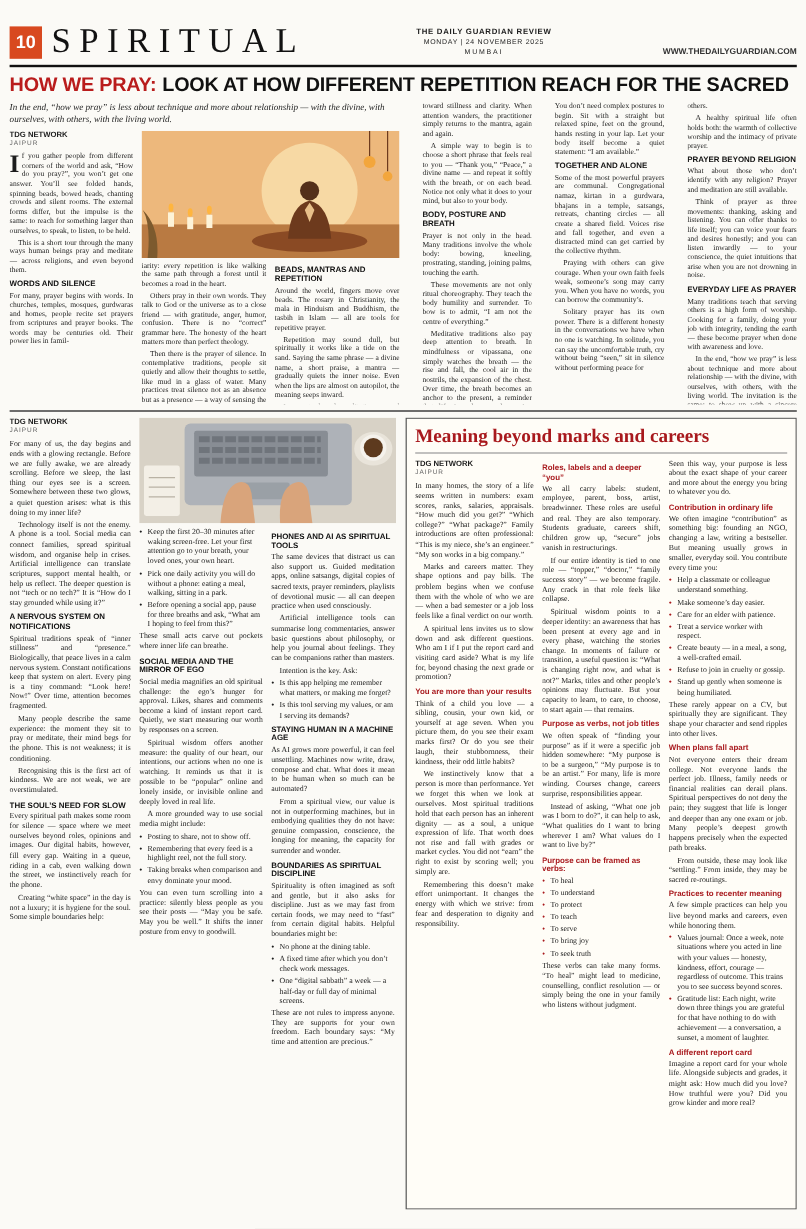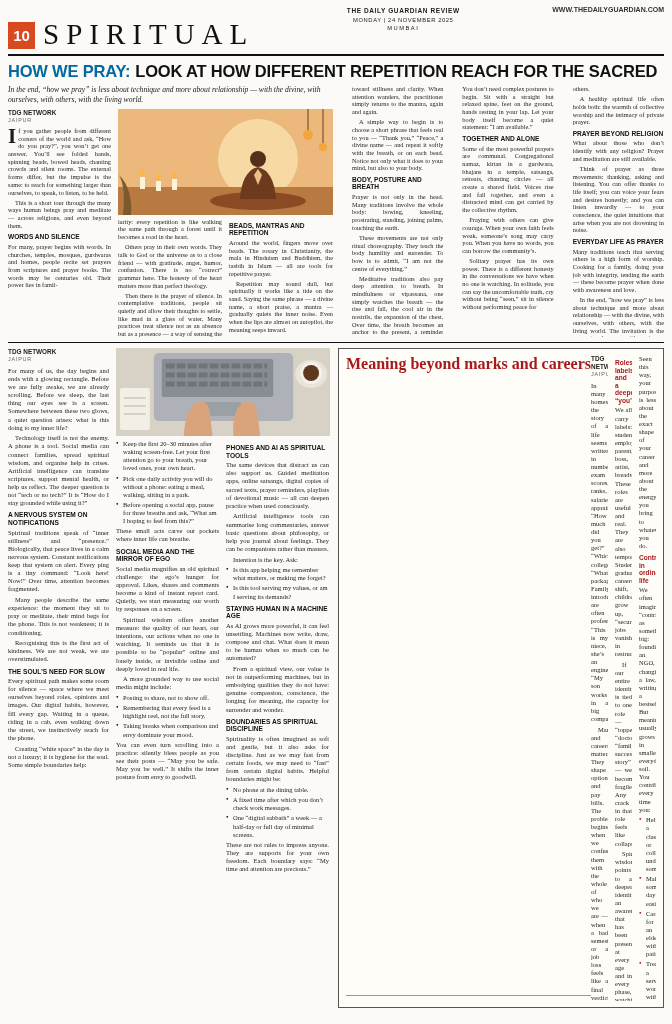--- a/index.html
+++ b/index.html
@@ -3,38 +3,38 @@
 <meta charset="utf-8">
 <style>
   * { margin:0; padding:0; box-sizing:border-box; }
   html,body { background:#e9e7e2; }
   .page {
     width:672px; height:1024px; margin:0 auto; background:#fbfaf6;
     font-family:"Liberation Serif", serif; color:#1c1c1c;
     padding:6px 8px; overflow:hidden; position:relative;
   }
   
-  .masthead { display:flex; justify-content:space-between;
+  .masthead { display:flex; align-items:flex-end; justify-content:space-between;
     border-bottom:2px solid #111; padding-bottom:5px; height:50px; }
   .mh-left { display:flex; align-items:flex-end; gap:8px; }
   .pagenum { width:27px; height:27px; background:#d8491f; color:#fff;
     font-family:"Liberation Sans", sans-serif; font-weight:bold; font-size:15px;
     display:flex; align-items:center; justify-content:center; }
   .section-title { font-family:"Liberation Serif", serif; font-size:29px; line-height:1;
     letter-spacing:7px; color:#111; }
   .mh-center { text-align:center; font-family:"Liberation Sans", sans-serif; line-height:1.5; }
   .paper-name { font-weight:bold; font-size:6.5px; letter-spacing:0.6px; }
   .issue-line { font-size:5.8px; letter-spacing:0.6px; }
   .city { font-size:5.8px; letter-spacing:1.5px; }
   .mh-right { font-family:"Liberation Sans", sans-serif; font-weight:bold; font-size:7px;
     color:#333; padding-bottom:2px; }
   
   .headline { margin:6px 0 4px; font-family:"Liberation Sans", sans-serif; font-weight:bold;
     font-size:16.5px; letter-spacing:-0.2px; white-space:nowrap; }
-  .kicker { color:#0369a1; margin-right:5px; }
+  .kicker { color:#b91c1c; margin-right:5px; }
   .head-main { color:#111; }
   
   .lead-grid { display:flex; gap:19px; height:258px; border-bottom:1px solid #111;
     padding-bottom:5px; }
   .lead-left { width:325px; flex:0 0 auto; display:flex; flex-direction:column; }
   .deck { font-style:italic; font-size:7.6px; line-height:1.3; color:#222;
     margin-bottom:4px; }
   .lead-left-row { display:flex; gap:7px; flex:1; overflow:hidden; }
   .col { font-size:6.3px; line-height:1.22; text-align:justify; overflow:hidden; }
   .col1 { width:103px; flex:0 0 auto; }
@@ -62,21 +62,21 @@
   .tech-title { font-family:"Liberation Sans", sans-serif; font-weight:bold; font-size:15px;
     color:#d8491f; margin:1px 0 5px; letter-spacing:-0.2px; }
   .tech-row { display:flex; gap:7px; flex:1; overflow:hidden; }
   .tcol1 { width:101px; flex:0 0 auto; }
   .tech-mid { width:214px; flex:0 0 auto; display:flex; flex-direction:column; }
   .tech-image { height:88px; margin-bottom:4px; flex:0 0 auto; }
   .tech-mid-cols { display:flex; gap:7px; flex:1; overflow:hidden; }
   .tcol2, .tcol3 { width:103px; flex:0 0 auto; }
   .tech-box .col { font-size:6.5px; line-height:1.25; }
   .meaning-box { flex:1; border:1px solid #555; background:#fffdf7; padding:6px 7px;
-    display:flex; flex-direction:row;justify-content:space-between; }
+    display:flex; flex-direction:column;justify-content:space-between; }
   .meaning-title { font-family:"Liberation Serif", serif; font-weight:bold; font-size:16px;
     color:#a8191d; border-bottom:1px solid #999; padding-bottom:4px; margin-bottom:5px; }
   .meaning-row { display:flex; gap:7px; flex:1; overflow:hidden; }
   .mcol { flex:1; font-size:6.5px; line-height:1.25; }
   .meaning-box .sub { color:#a8191d; }
   .meaning-box .bullet::before { color:#a8191d; }
 </style>
 </head>
 <body>
 

